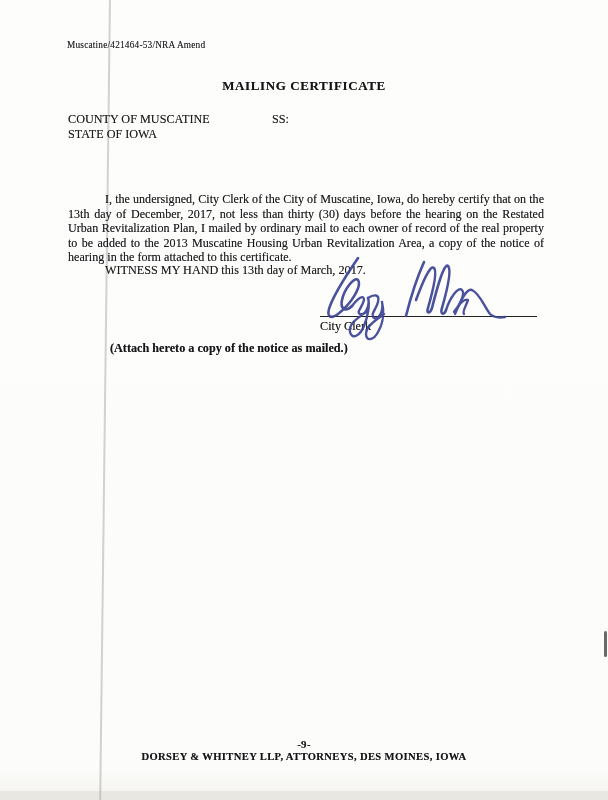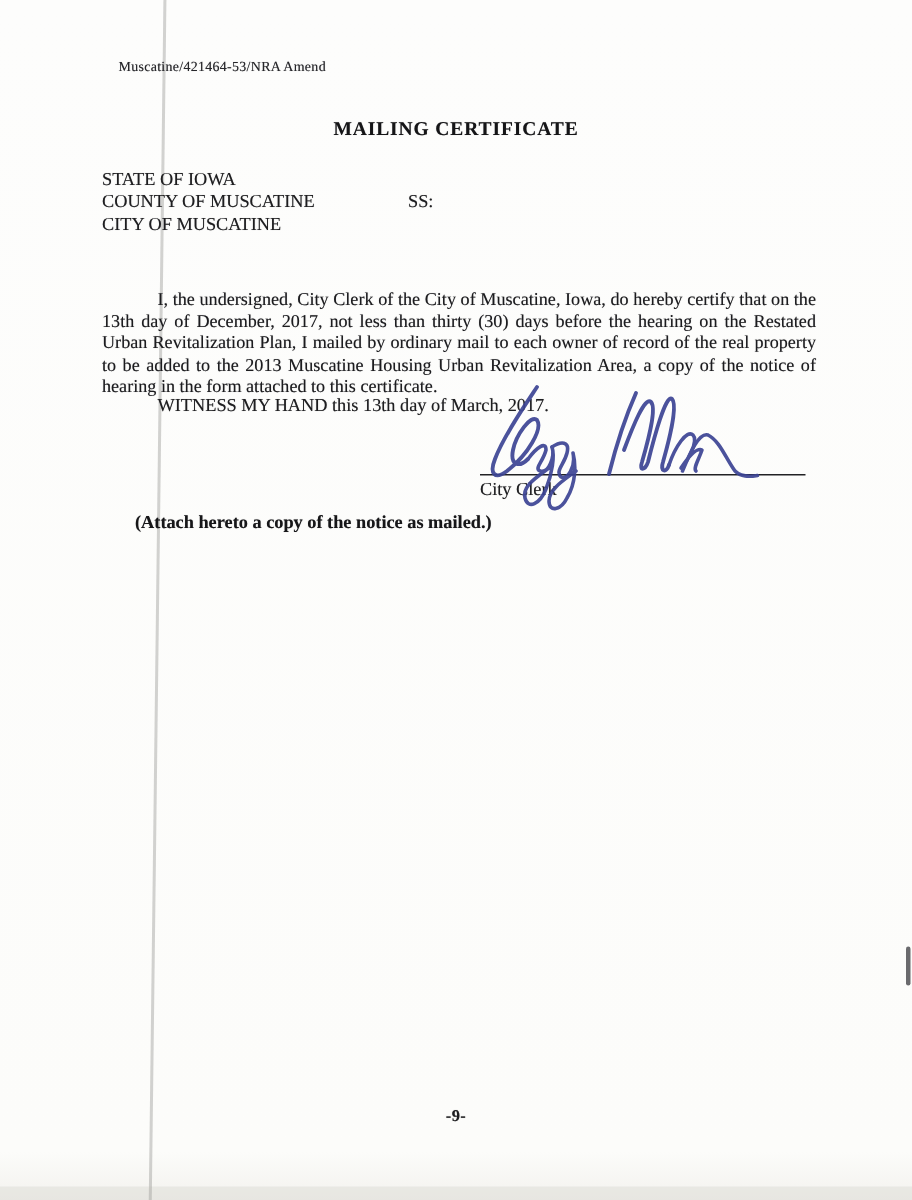--- a/index.html
+++ b/index.html
@@ -19,21 +19,21 @@
   }
   .edge-mark {
     position:absolute; left:604px; top:631px; width:3px; height:26px;
     background:#45454a; opacity:.8; border-radius:2px;
   }
   .bottom-band {
     position:absolute; left:0; bottom:0; width:608px; height:9px;
     background:rgba(178,178,168,0.18);
   }
 
-  .ref { position:absolute; left:67px; top:40px; font-size:9.3px; letter-spacing:0.2px; color:#26262a;margin-left:12px; }
+  .ref { position:absolute; left:67px; top:40px; font-size:9.3px; letter-spacing:0.2px; color:#26262a; }
   .title {
     position:absolute; left:0; top:78px; width:608px; margin:0;
     text-align:center; font-size:13px; font-weight:bold; letter-spacing:0.6px; color:#151517;
   }
 
   .venue { position:absolute; left:68px; top:112px; font-size:12.2px; line-height:14.8px; }
   .venue .row { position:relative; white-space:nowrap; }
   .venue .ss { position:absolute; left:204px; top:0; }
 
   .body-par {
@@ -44,21 +44,21 @@
   .witness {
     position:absolute; left:68px; top:263px; width:480px; margin:0;
     font-size:12.2px; text-indent:37px;
   }
 
   .sig-line { position:absolute; left:320px; top:316px; width:217px; height:0; border-top:1.1px solid #222225; }
   .sig-role { position:absolute; left:320px; top:319px; font-size:12.2px; }
   .sig-ink { position:absolute; left:312px; top:250px; width:235px; height:95px; }
 
   .attach {
-    position:absolute; left:90px; top:341px; margin:0;
+    position:absolute; left:110px; top:341px; margin:0;
     font-size:12.2px; font-weight:bold; color:#161618;
   }
 
   .footer { position:absolute; left:0; top:738px; width:608px; text-align:center; }
   .page-num { font-size:11px; font-weight:bold; letter-spacing:0.3px; }
   .firm { margin-top:1px; font-size:10.6px; font-weight:bold; letter-spacing:0.35px; color:#141416; }
 </style>
 </head>
 <body>
 
@@ -66,26 +66,25 @@
 
   <div class="scan-vline"></div>
   <div class="edge-mark"></div>
   <div class="bottom-band"></div>
 
   <div class="ref txt">Muscatine/421464-53/NRA Amend</div>
 
   <h1 class="title txt">MAILING CERTIFICATE</h1>
 
   <div class="venue txt">
-    <div class="row">STATE OF IOWA</div>
     <div class="row">
       <span>COUNTY OF MUSCATINE</span>
       <span class="ss">SS:</span>
     </div>
-    <div class="row">CITY OF MUSCATINE</div>
+    <div class="row">STATE OF IOWA</div>
   </div>
 
   <p class="body-par txt">I, the undersigned, City Clerk of the City of Muscatine, Iowa, do hereby certify that on the 13th day of December, 2017, not less than thirty (30) days before the hearing on the Restated Urban Revitalization Plan, I mailed by ordinary mail to each owner of record of the real property to be added to the 2013 Muscatine Housing Urban Revitalization Area, a copy of the notice of hearing in the form attached to this certificate.</p>
 
   <p class="witness txt">WITNESS MY HAND this 13th day of March, 2017.</p>
 
   <div class="sig-line"></div>
   <div class="sig-role txt">City Clerk</div>
   <svg class="sig-ink" viewBox="0 0 235 95" aria-hidden="true">
     <g fill="none" stroke="#3c4494" stroke-linecap="round" stroke-linejoin="round" opacity="0.92">
@@ -103,15 +102,16 @@
       <path stroke-width="2.4" d="M 134,60 C 138,48 146,36 150,40 C 154,44 146,58 142,62 C 146,56 152,48 156,50 C 154,56 150,62 152,64"></path>
 
       <path stroke-width="2.4" d="M 143,64 C 148,52 154,38 160,40 C 168,44 172,56 178,64 C 182,68 187,68 193,67"></path>
     </g>
   </svg>
 
   <p class="attach txt">(Attach hereto a copy of the notice as mailed.)</p>
 
   <div class="footer">
     <div class="page-num txt">-9-</div>
+    <div class="firm txt">DORSEY &amp; WHITNEY LLP, ATTORNEYS, DES MOINES, IOWA</div>
   </div>
 
 </div>
 
 </body></html>

